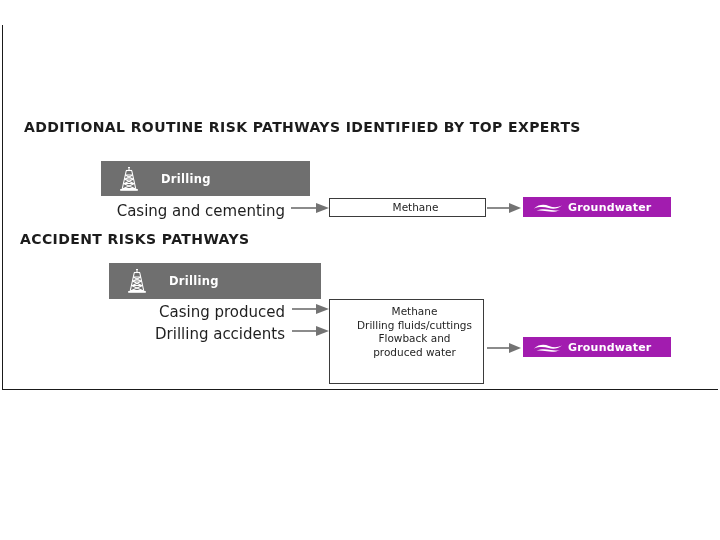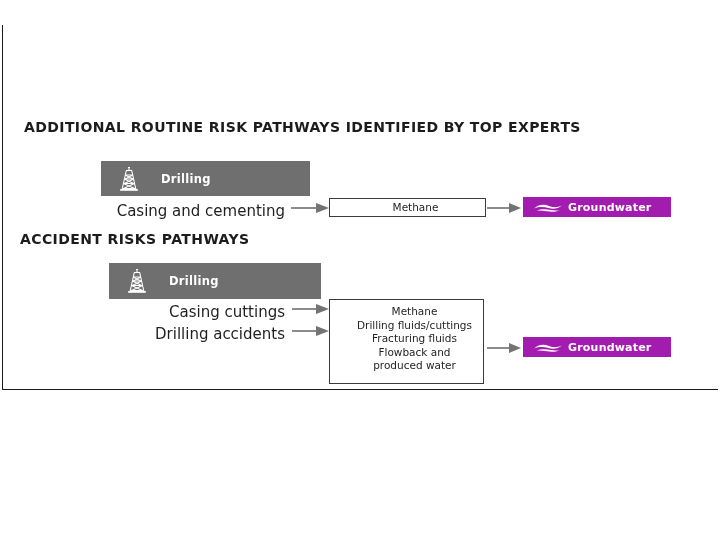--- a/index.html
+++ b/index.html
@@ -224,38 +224,37 @@
         <path d="M6.3 9 L13.7 9 M5.4 13 L14.6 13 M4.5 17.5 L15.5 17.5 M3.5 22.5 L16.5 22.5"></path>
         <path d="M6.3 9 L13.7 13 M13.7 9 L6.3 13"></path>
         <path d="M5.4 13 L14.6 17.5 M14.6 13 L5.4 17.5"></path>
         <path d="M4.5 17.5 L15.5 22.5 M15.5 17.5 L4.5 22.5"></path>
       </g>
       <rect x="1.2" y="23" width="17.6" height="1.8" fill="#ffffff"></rect>
     </svg>
     <span class="drilling-label">Drilling</span>
   </div>
 
-  <div class="pathway-label" id="label-casing-accidents">Casing cuttings</div>
+  <div class="pathway-label" id="label-casing-accidents">Casing produced</div>
 
   <svg class="arrow" id="arrow-accident-1" viewBox="0 0 38 12">
     <line x1="0" y1="6" x2="26" y2="6" stroke="#6e6e6e" stroke-width="1.6"></line>
     <polygon points="24,1 37,6 24,11" fill="#737373"></polygon>
   </svg>
 
   <div class="pathway-label" id="label-cementing-accidents">Drilling accidents</div>
 
   <svg class="arrow" id="arrow-accident-2" viewBox="0 0 38 12">
     <line x1="0" y1="6" x2="26" y2="6" stroke="#6e6e6e" stroke-width="1.6"></line>
     <polygon points="24,1 37,6 24,11" fill="#737373"></polygon>
   </svg>
 
   <div class="outcome-box" id="box-contaminants">
     <div class="contaminant">Methane</div>
     <div class="contaminant">Drilling fluids/cuttings</div>
-    <div class="contaminant">Fracturing fluids</div>
     <div class="contaminant two-line">Flowback and produced water</div>
   </div>
 
   <svg class="arrow" id="arrow-accident-3" viewBox="0 0 35 12">
     <line x1="0" y1="6" x2="24" y2="6" stroke="#6e6e6e" stroke-width="1.6"></line>
     <polygon points="22,1 34,6 22,11" fill="#737373"></polygon>
   </svg>
 
   <div class="groundwater-badge" id="groundwater-accident">
     <svg class="wave-icon" viewBox="0 0 30 12">

